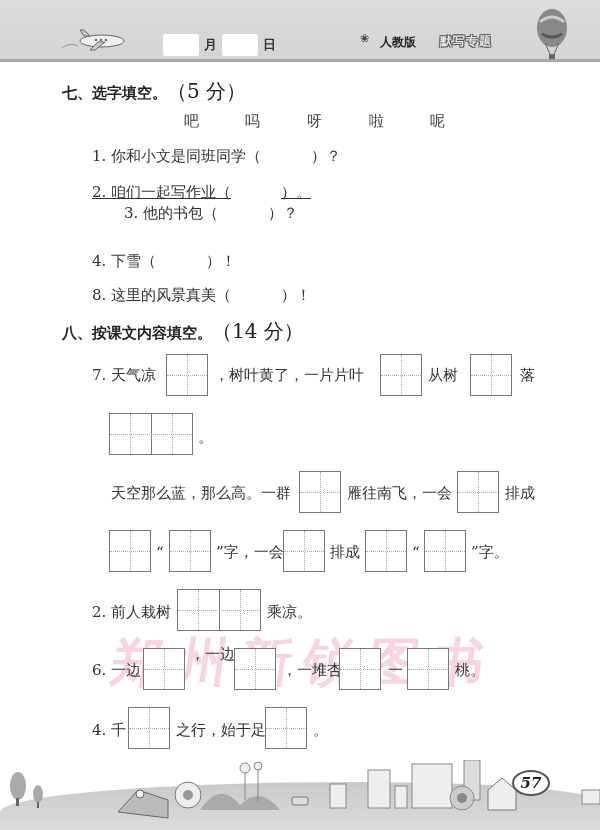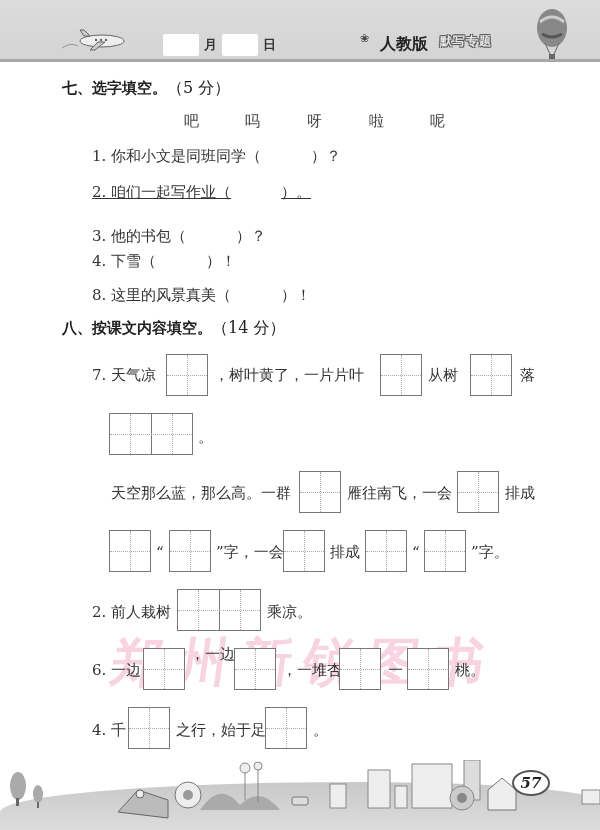--- a/index.html
+++ b/index.html
@@ -8,32 +8,32 @@
       font-family: "DejaVu Serif", "Liberation Serif", serif; color: #333;
     }
     .header {
       position: absolute; left: 0; top: 0; width: 600px; height: 62px;
       background: linear-gradient(#dcdcdc, #d4d4d4);
       border-bottom: 3px solid #a8a8a8;
     }
     .plane { position: absolute; left: 60px; top: 28px; }
     .date-box { position: absolute; top: 34px; width: 36px; height: 22px; background: #fff; border-radius: 2px; }
     .date-label { position: absolute; top: 36px; font-size: 13px; font-weight: bold; color: #333; font-family: "DejaVu Sans", sans-serif; }
-    .edition { position: absolute; left: 380px; top: 34px; font-size: 16px; font-weight: bold; color: #222; font-family: "DejaVu Sans", sans-serif; }
+    .edition { position: absolute; left: 380px; top: 34px; font-size: 12px; font-weight: bold; color: #222; font-family: "DejaVu Sans", sans-serif; }
     .bee { position: absolute; left: 360px; top: 32px; font-size: 11px; color: #444; }
     .series-title {
       position: absolute; left: 440px; top: 33px; font-size: 12px; font-weight: bold; color: #e8e8e8;
       font-family: "DejaVu Sans", sans-serif;
       text-shadow: -1px -1px 0 #555, 1px -1px 0 #555, -1px 1px 0 #555, 1px 1px 0 #555;
       letter-spacing: 1px;
     }
     .balloon { position: absolute; left: 536px; top: 8px; }
 
     .section-title { position: absolute; left: 62px; font-size: 15px; font-weight: bold; color: #222; font-family: "DejaVu Sans", sans-serif; }
-    .section-title .score { font-weight: normal; font-family: "DejaVu Serif", serif; font-size: 16px; }
+    .section-title .score { font-weight: normal; font-family: "DejaVu Serif", serif; font-size: 20px; }
     .choices { position: absolute; top: 112px; left: 0; width: 600px; font-size: 15px; color: #444; }
     .choices span { position: absolute; }
     .q { position: absolute; left: 92px; font-size: 15px; color: #333; white-space: pre; }
     .blank { display: inline-block; width: 50px; }
 
     .line { position: absolute; font-size: 15px; color: #333; white-space: nowrap; }
     .grid {
       position: absolute; width: 42px; height: 42px; border: 1px solid #777; background: #fff;
     }
     .grid::before { content: ""; position: absolute; left: 50%; top: 0; bottom: 0; border-left: 1px dotted #aaa; }
@@ -96,21 +96,21 @@
 </div>
 <div class="choices">
   <span style="left:184px;">吧</span>
   <span style="left:245px;">吗</span>
   <span style="left:307px;">呀</span>
   <span style="left:369px;">啦</span>
   <span style="left:430px;">呢</span>
 </div>
 <div class="q" style="top:147px;"><span>1. 你和小文是同班同学（</span><span class="blank"></span><span>）？</span></div>
 <div class="q" style="top:183px;text-decoration:underline;"><span>2. 咱们一起写作业（</span><span class="blank"></span><span>）。</span></div>
-<div class="q" style="top:227px;"><span>3. 他的书包（</span><span class="blank"></span><span>）？</span></div>
+<div class="q" style="top:204px;margin-left:32px;"><span>3. 他的书包（</span><span class="blank"></span><span>）？</span></div>
 <div class="q" style="top:252px;"><span>4. 下雪（</span><span class="blank"></span><span>）！</span></div>
 <div class="q" style="top:286px;"><span>8. 这里的风景真美（</span><span class="blank"></span><span>）！</span></div>
 
 <div class="section-title" style="top:318px;">
   <span>八、按课文内容填空。</span><span class="score">（14 分）</span>
 </div>
 
 <span class="line" style="left:92px; top:366px;">7. 天气凉</span>
 <div class="grid" style="left:166px; top:354px;"></div>
 <span class="line" style="left:214px; top:366px;">，树叶黄了，一片片叶</span>

